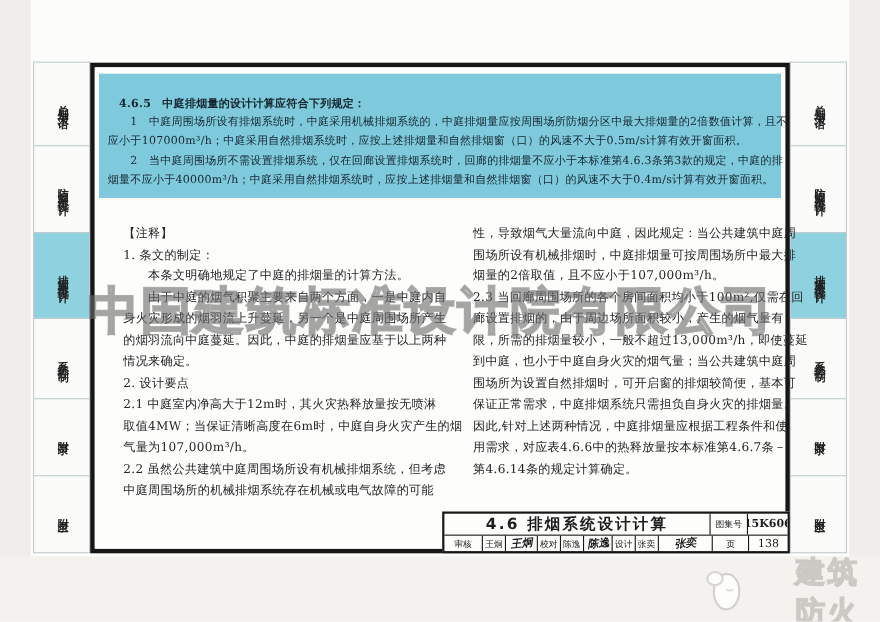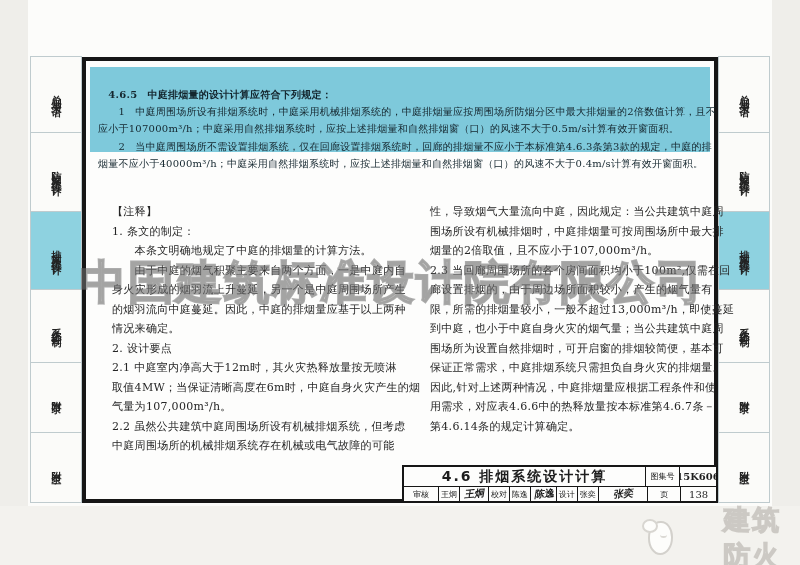--- a/index.html
+++ b/index.html
@@ -20,21 +20,21 @@
   
   .side-col{position:absolute;top:57px;width:52px;height:446px;display:flex;flex-direction:column;}
   .side-col.left{left:30px;} .side-col.right{left:718px;}
   .tab{flex:1 1 auto;border:1px solid #bfcbce;margin-top:-1px;background:#fbfbf9;
     display:flex;align-items:center;justify-content:center;box-sizing:border-box;}
   .tab.active{background:#8ed2e0;}
   .vtext{writing-mode:vertical-rl;text-orientation:upright;
     font-size:10px;font-weight:bold;letter-spacing:3px;color:#222;}
 
   
-  .blue-box{position:absolute;left:90px;top:67px;width:620px;height:85px;
+  .blue-box{position:absolute;left:90px;top:67px;width:620px;height:113px;
     background:#7ec9db;box-sizing:border-box;padding:19px 8px 0 8px;}
   .blue-box .line{white-space:nowrap;font-size:10px;letter-spacing:0.25px;
     line-height:17.2px;color:#14262e;}
   .blue-box .line:first-child{font-weight:bold;}
 
   
   .notes-col{position:absolute;top:202px;}
   .notes-col .line{white-space:nowrap;font-size:11px;letter-spacing:0.3px;line-height:19.5px;color:#252525;}
   .notes-left{left:112px;width:310px;}
   .notes-right{left:430px;width:286px;}

